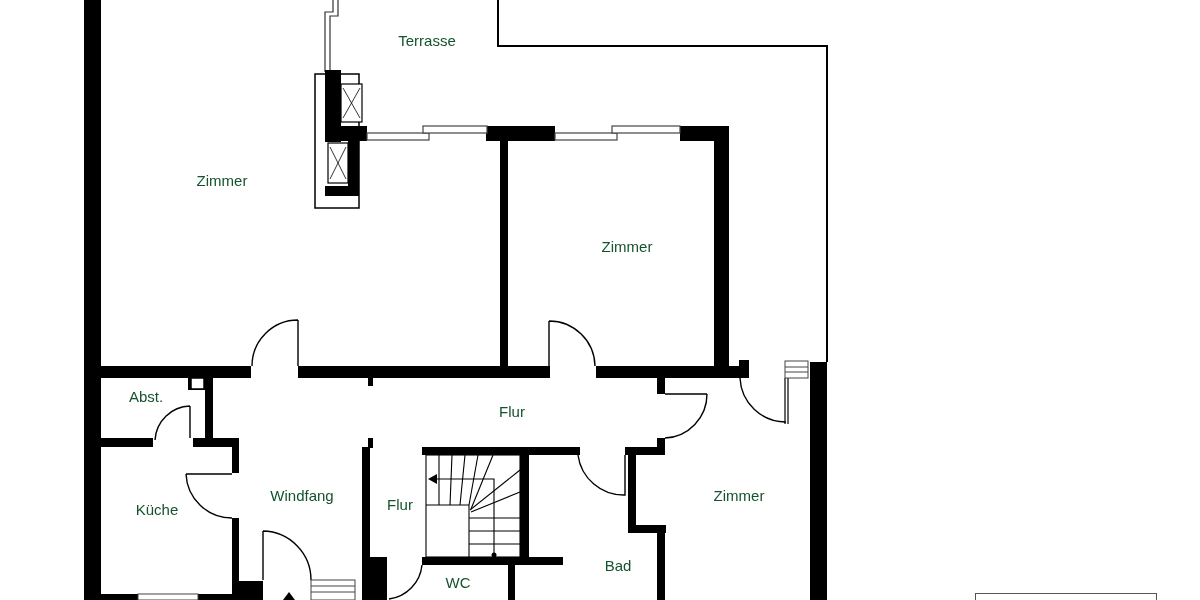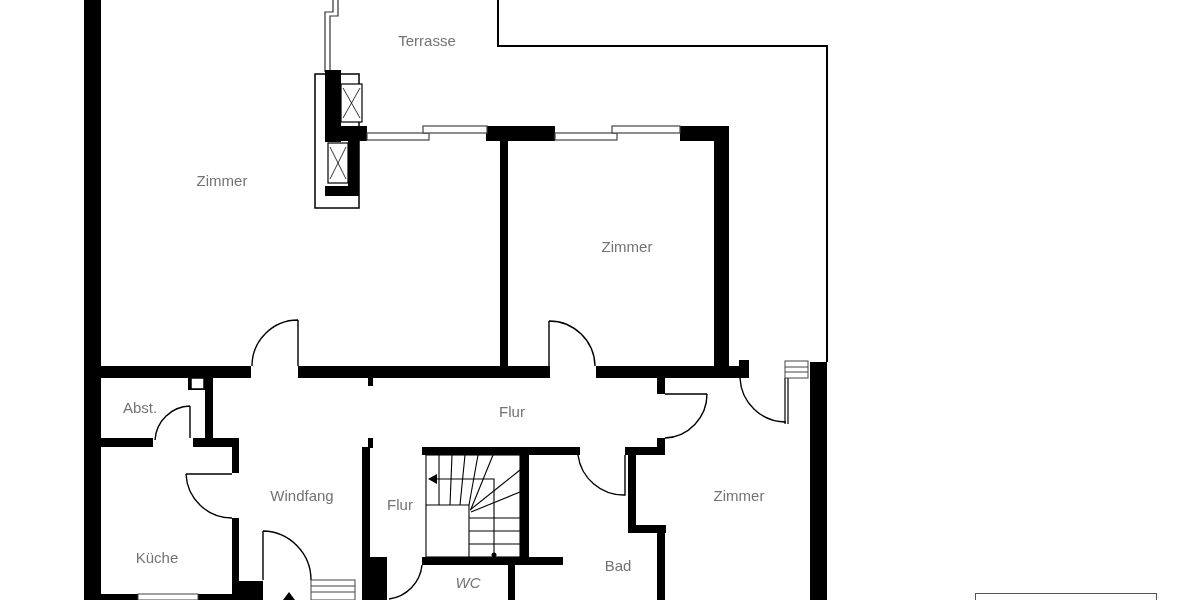--- a/index.html
+++ b/index.html
@@ -1,18 +1,18 @@
 <!DOCTYPE html>
 <html><head>
 <meta charset="utf-8">
 <style>
   html, body { margin: 0; padding: 0; background: #ffffff; }
   body { width: 1200px; height: 600px; overflow: hidden; position: relative; font-family: "Liberation Sans", sans-serif; }
   #plan { position: absolute; left: 0; top: 0; width: 1200px; height: 600px; }
-  .lbl { position: absolute; font-family: "Liberation Sans", sans-serif; font-size: 15px; color: #737373; white-space: nowrap; transform: translate(-50%, -50%); }
+  .lbl { position: absolute; font-family: "Liberation Sans", sans-serif; font-size: 15px; color: #14532d; white-space: nowrap; transform: translate(-50%, -50%); }
   .legend-box { position: absolute; left: 975px; top: 593px; width: 180px; height: 10px; border: 1px solid #555; border-bottom: none; }
 </style>
 </head>
 <body>
 
 <svg id="plan" viewBox="0 0 1200 600" xmlns="http://www.w3.org/2000/svg">
 
   <g fill="none" stroke="#000" stroke-width="2">
     <polyline points="498,0 498,46 827,46 827,362"></polyline>
   </g>
@@ -138,22 +138,22 @@
     <line x1="469" y1="544" x2="520" y2="544"></line>
     <polyline points="494,555 494,479 432,479"></polyline>
   </g>
   <polygon points="428,479 437,474 437,484" fill="#000"></polygon>
   <circle cx="494" cy="555" r="2.5" fill="#000"></circle>
 </svg>
 
 <div class="lbl" style="left:427px;top:40px;">Terrasse</div>
 <div class="lbl" style="left:222px;top:180px;">Zimmer</div>
 <div class="lbl" style="left:627px;top:246px;">Zimmer</div>
-<div class="lbl" style="left:140px;top:396px;margin-top:11px;">Abst.</div>
+<div class="lbl" style="left:146px;top:396px;">Abst.</div>
 <div class="lbl" style="left:512px;top:411px;">Flur</div>
 <div class="lbl" style="left:302px;top:495px;">Windfang</div>
 <div class="lbl" style="left:739px;top:495px;">Zimmer</div>
 <div class="lbl" style="left:400px;top:504px;">Flur</div>
-<div class="lbl" style="left:157px;top:509px;margin-top:48px;">Küche</div>
+<div class="lbl" style="left:157px;top:509px;">Küche</div>
 <div class="lbl" style="left:618px;top:565px;">Bad</div>
-<div class="lbl" style="left:468px;top:582px;font-style:italic;">WC</div>
+<div class="lbl" style="left:458px;top:582px;">WC</div>
 
 <div class="legend-box"></div>
 
 </body></html>

